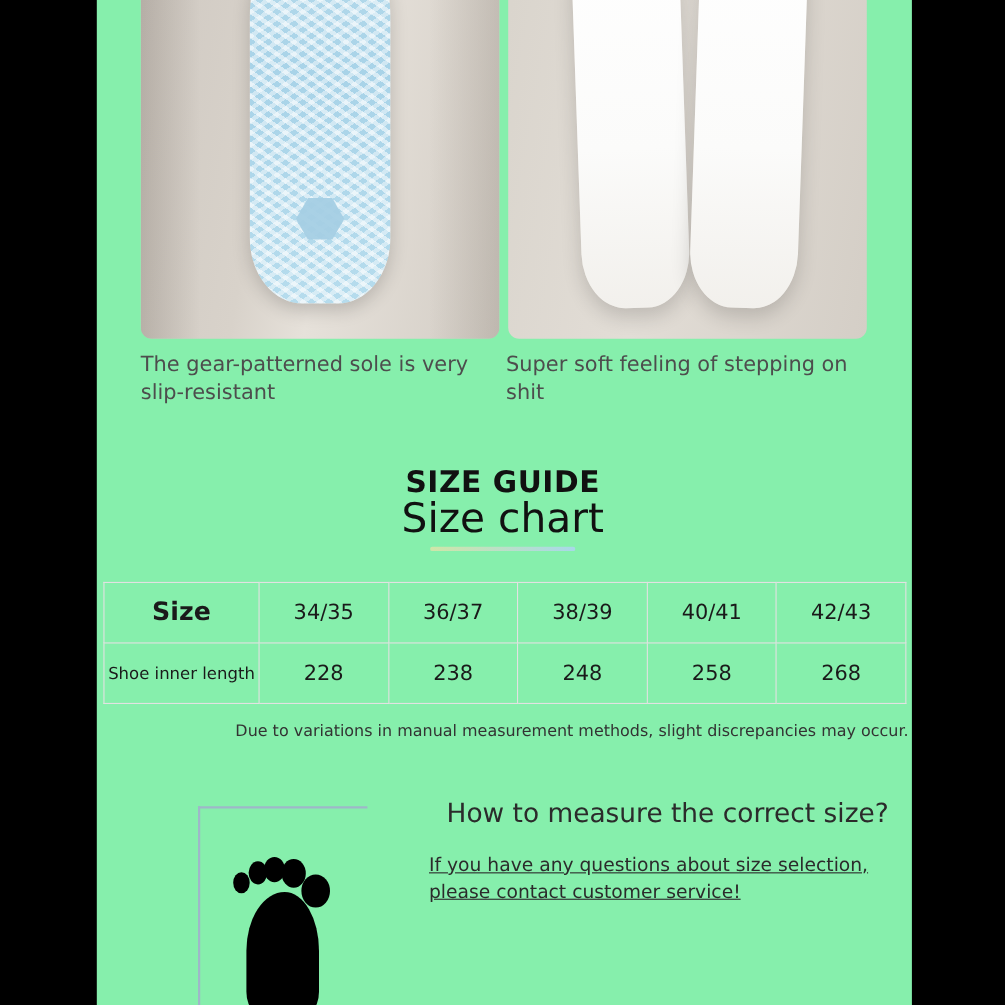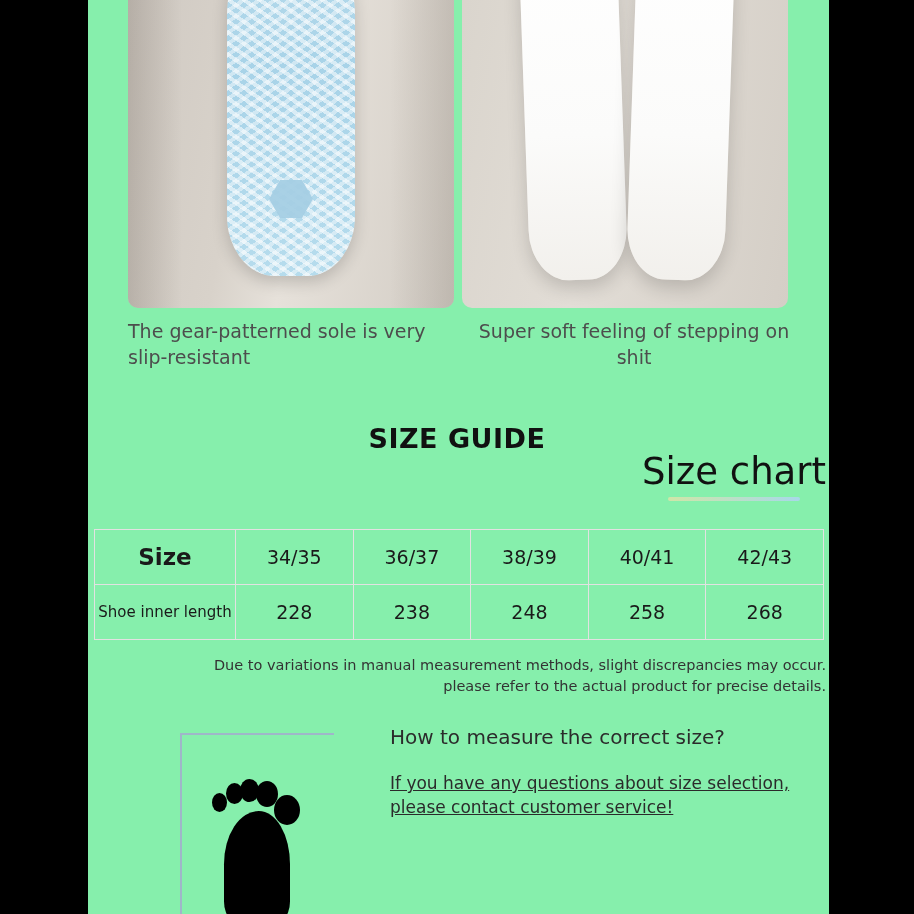--- a/index.html
+++ b/index.html
@@ -114,41 +114,41 @@
     display: flex;
     gap: 8px;
   }
   .caption {
     color: #4d4d4d;
     font-size: 19px;
     line-height: 26px;
     width: 326px;
   }
   .caption-left { width: 326px; }
-  .caption-right { width: 350px; text-align: center; }
+  .caption-right { width: 350px; }
 
   
   .size-guide {
     position: absolute;
     top: 400px;
     left: 0;
     width: 738px;
     text-align: center;
     font-size: 27px;
     font-weight: bold;
     color: #111;
     letter-spacing: 0.5px;
     margin-top: 23px;
   }
   .size-chart-wrap {
     position: absolute;
     top: 450px;
     left: 0;
     width: 738px;
-    text-align: right;
+    text-align: center;
   }
   .size-chart {
     display: inline-block;
     position: relative;
     font-size: 37px;
     color: #111;
     padding-bottom: 8px;
   }
   .size-chart .underline {
     position: absolute;
@@ -247,23 +247,24 @@
   .t5 { left: 4px;  top: 20px;  width: 15px; height: 19px; }
 
   .measure-text {
     position: absolute;
     left: 302px;
     top: 0;
     width: 430px;
     color: #2b2b2b;
   }
   .measure-title {
-    font-size: 20px;
+    font-size: 24px;
     color: #2b2b2b;
     margin-bottom: 8px;
+    margin-left: 16px;
   }
   .measure-body {
     font-size: 18px;
     line-height: 25px;
     color: #2b2b2b;
   }
   .measure-body2 {
     font-size: 17px;
     line-height: 24px;
     color: #2b2b2b;
@@ -319,21 +320,20 @@
         <td class="val">238</td>
         <td class="val">248</td>
         <td class="val">258</td>
         <td class="val">268</td>
       </tr>
     </tbody>
       </table>
 
     <div class="note">
       <div>Due to variations in manual measurement methods, slight discrepancies may occur.</div>
-      <div>please refer to the actual product for precise details.</div>
     </div>
 
     <div class="measure">
       <div class="foot-box">
         <div class="foot">
           <div class="sole"></div>
           <div class="toe t1"></div>
           <div class="toe t2"></div>
           <div class="toe t3"></div>
           <div class="toe t4"></div>

